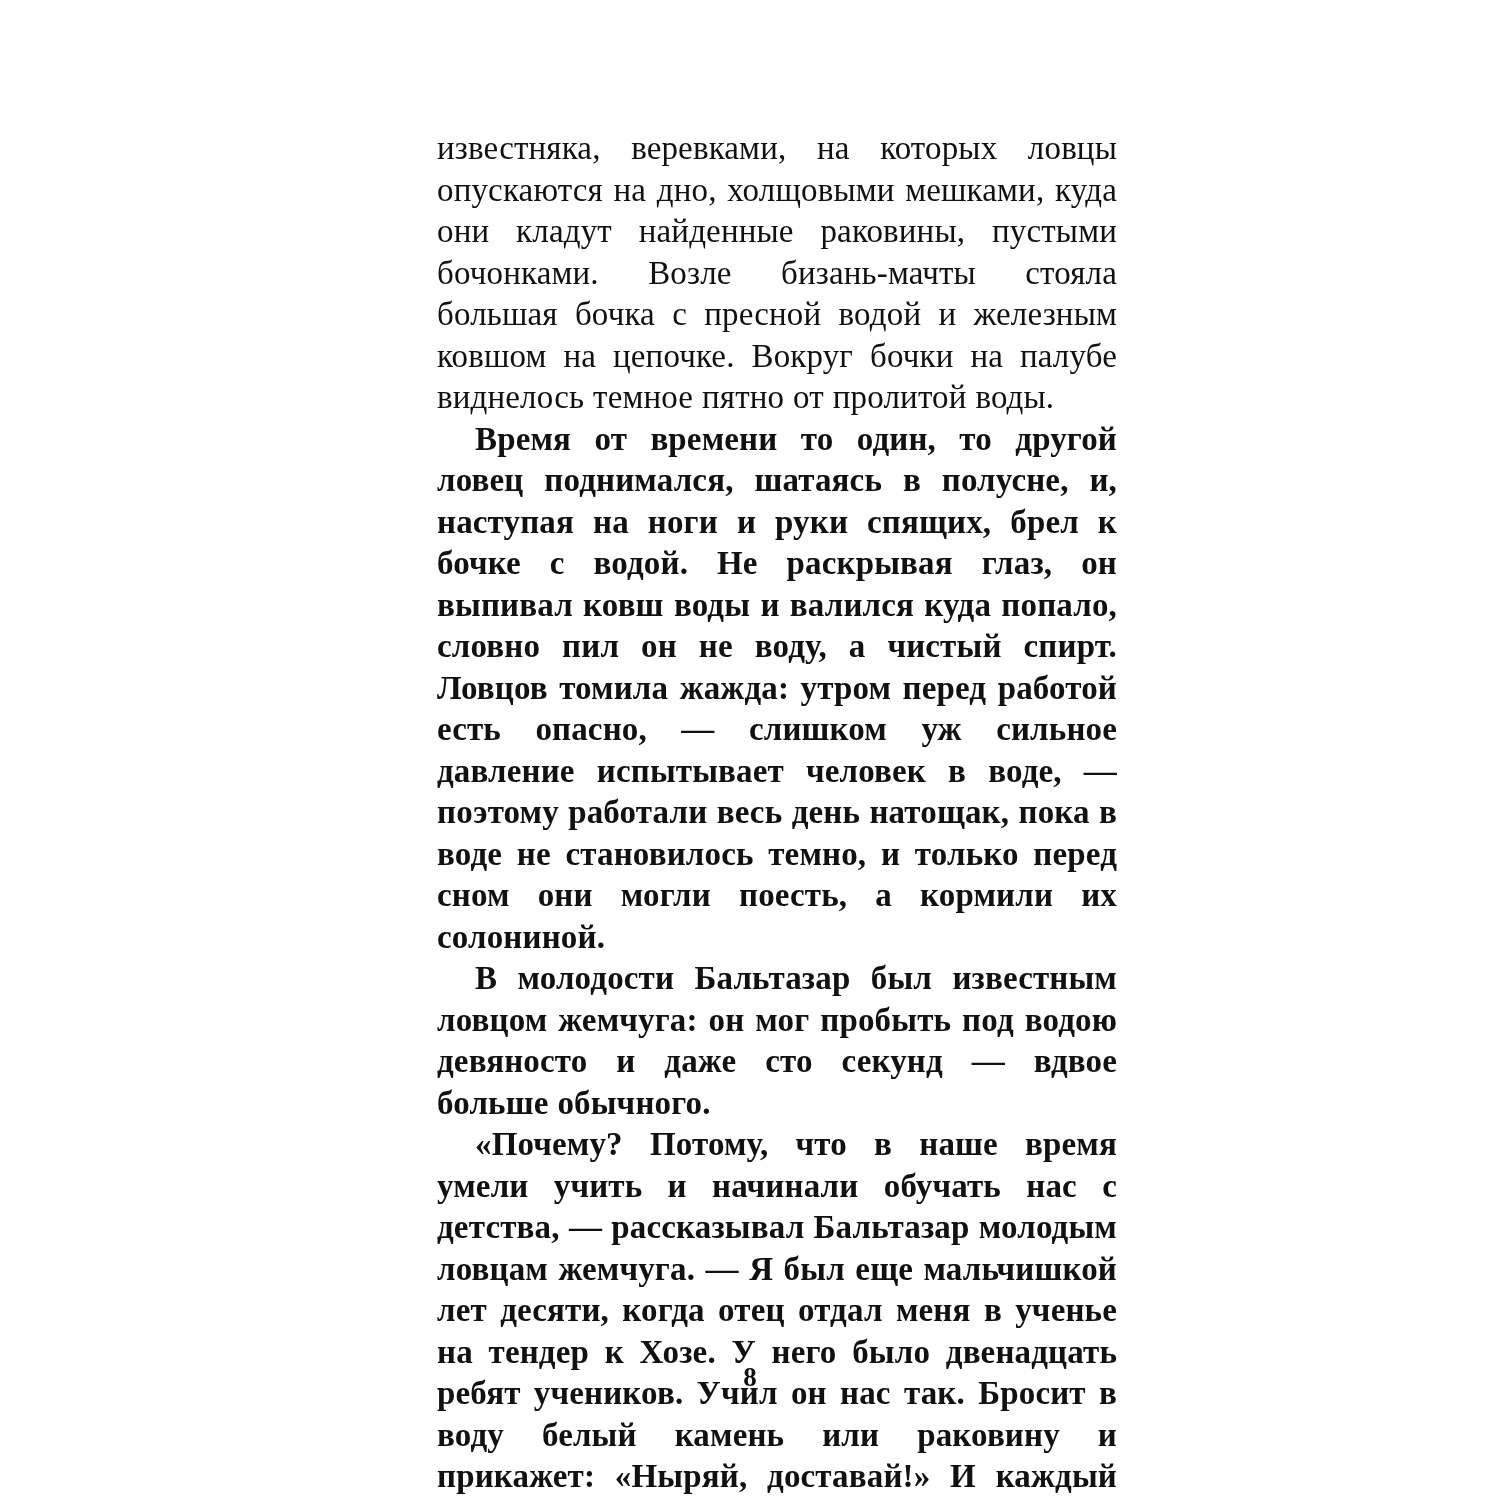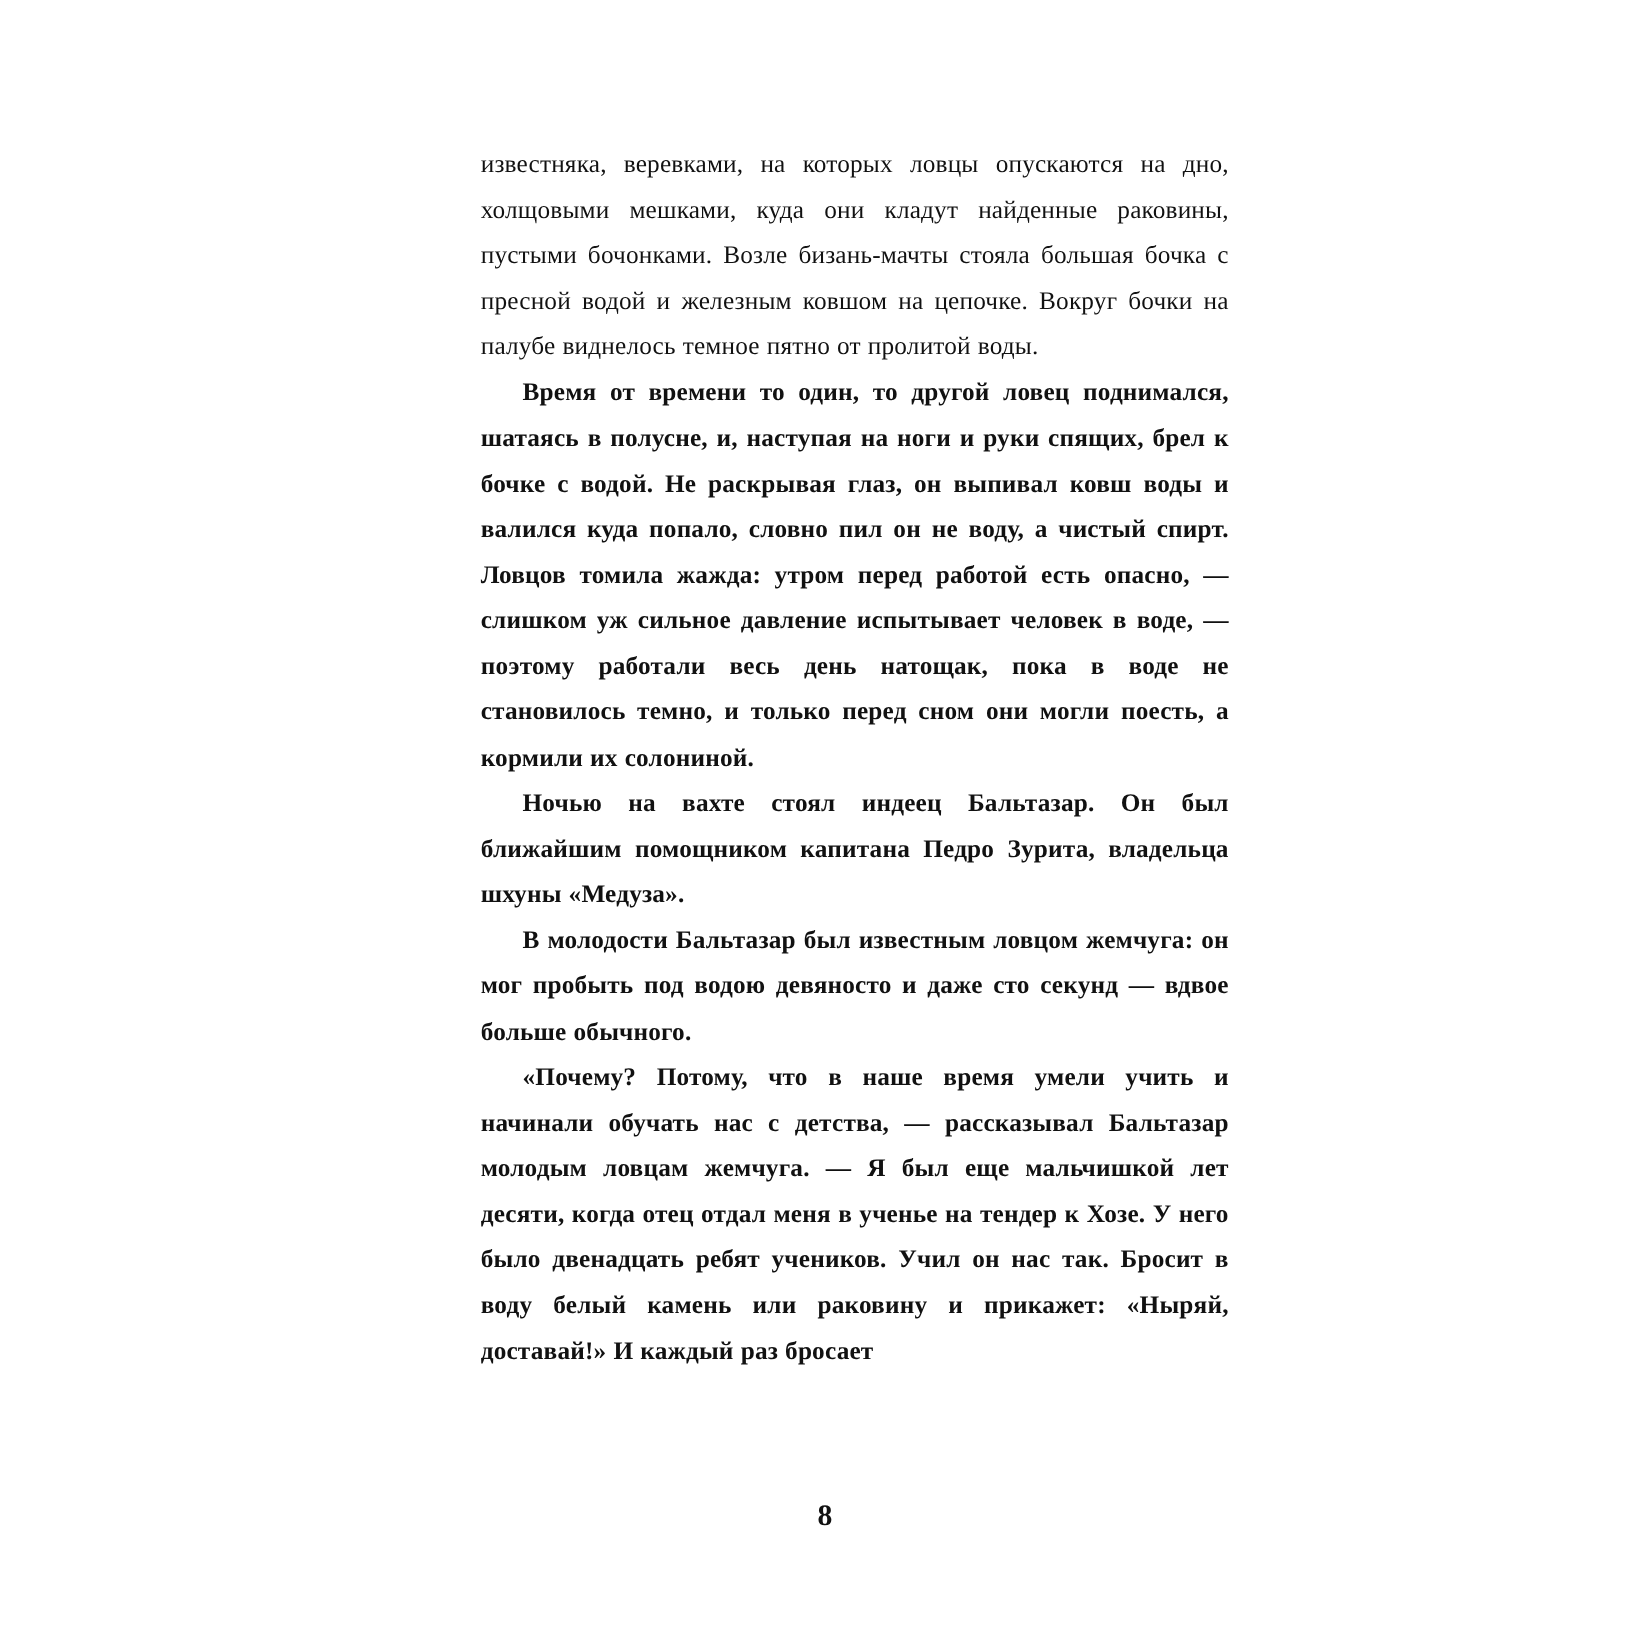--- a/index.html
+++ b/index.html
@@ -24,21 +24,21 @@
     background: #ffffff;
   }
   .text-column {
     position: absolute;
     left: 437px;
     top: 128px;
     width: 680px;
   }
   .para {
     margin: 0;
-    font-size: 23px;
+    font-size: 33px;
     line-height: 41.5px;
     text-align: justify;
     text-justify: inter-word;
     letter-spacing: 0.15px;
     word-spacing: 0.5px;
     hyphens: manual;
   }
   .para.indent {
     text-indent: 38px;
     font-weight: bold;
@@ -56,20 +56,19 @@
   }
 </style>
 </head>
 <body>
 
 <div class="page">
 
   <div class="text-column">
     <p class="para">известняка, веревками, на которых ловцы опускаются на дно, холщовыми мешками, куда они кладут найденные раковины, пустыми бочонками. Возле бизань-мачты стояла большая бочка с пресной водой и железным ковшом на цепочке. Вокруг бочки на палубе виднелось темное пятно от пролитой воды.</p>
     <p class="para indent">Время от времени то один, то другой ловец поднимался, шатаясь в полусне, и, наступая на ноги и руки спящих, брел к бочке с водой. Не раскрывая глаз, он выпивал ковш воды и валился куда попало, словно пил он не воду, а чистый спирт. Ловцов томила жажда: утром перед работой есть опасно, — слишком уж сильное давление испытывает человек в воде, — поэтому работали весь день натощак, пока в воде не становилось темно, и только перед сном они могли поесть, а кормили их солониной.</p>
-    <p class="para indent">Ночью на вахте стоял индеец Бальтазар. Он был ближайшим помощником капитана Педро Зурита, владельца шхуны «Медуза».</p>
     <p class="para indent">В молодости Бальтазар был известным ловцом жемчуга: он мог пробыть под водою девяносто и даже сто секунд — вдвое больше обычного.</p>
     <p class="para indent">«Почему? Потому, что в наше время умели учить и начинали обучать нас с детства, — рассказывал Бальтазар молодым ловцам жемчуга. — Я был еще мальчишкой лет десяти, когда отец отдал меня в ученье на тендер к Хозе. У него было двенадцать ребят учеников. Учил он нас так. Бросит в воду белый камень или раковину и прикажет: «Ныряй, доставай!» И каждый раз бросает</p>
   </div>
 
   <div class="page-number">8</div>
 
 </div>
 
 </body></html>

